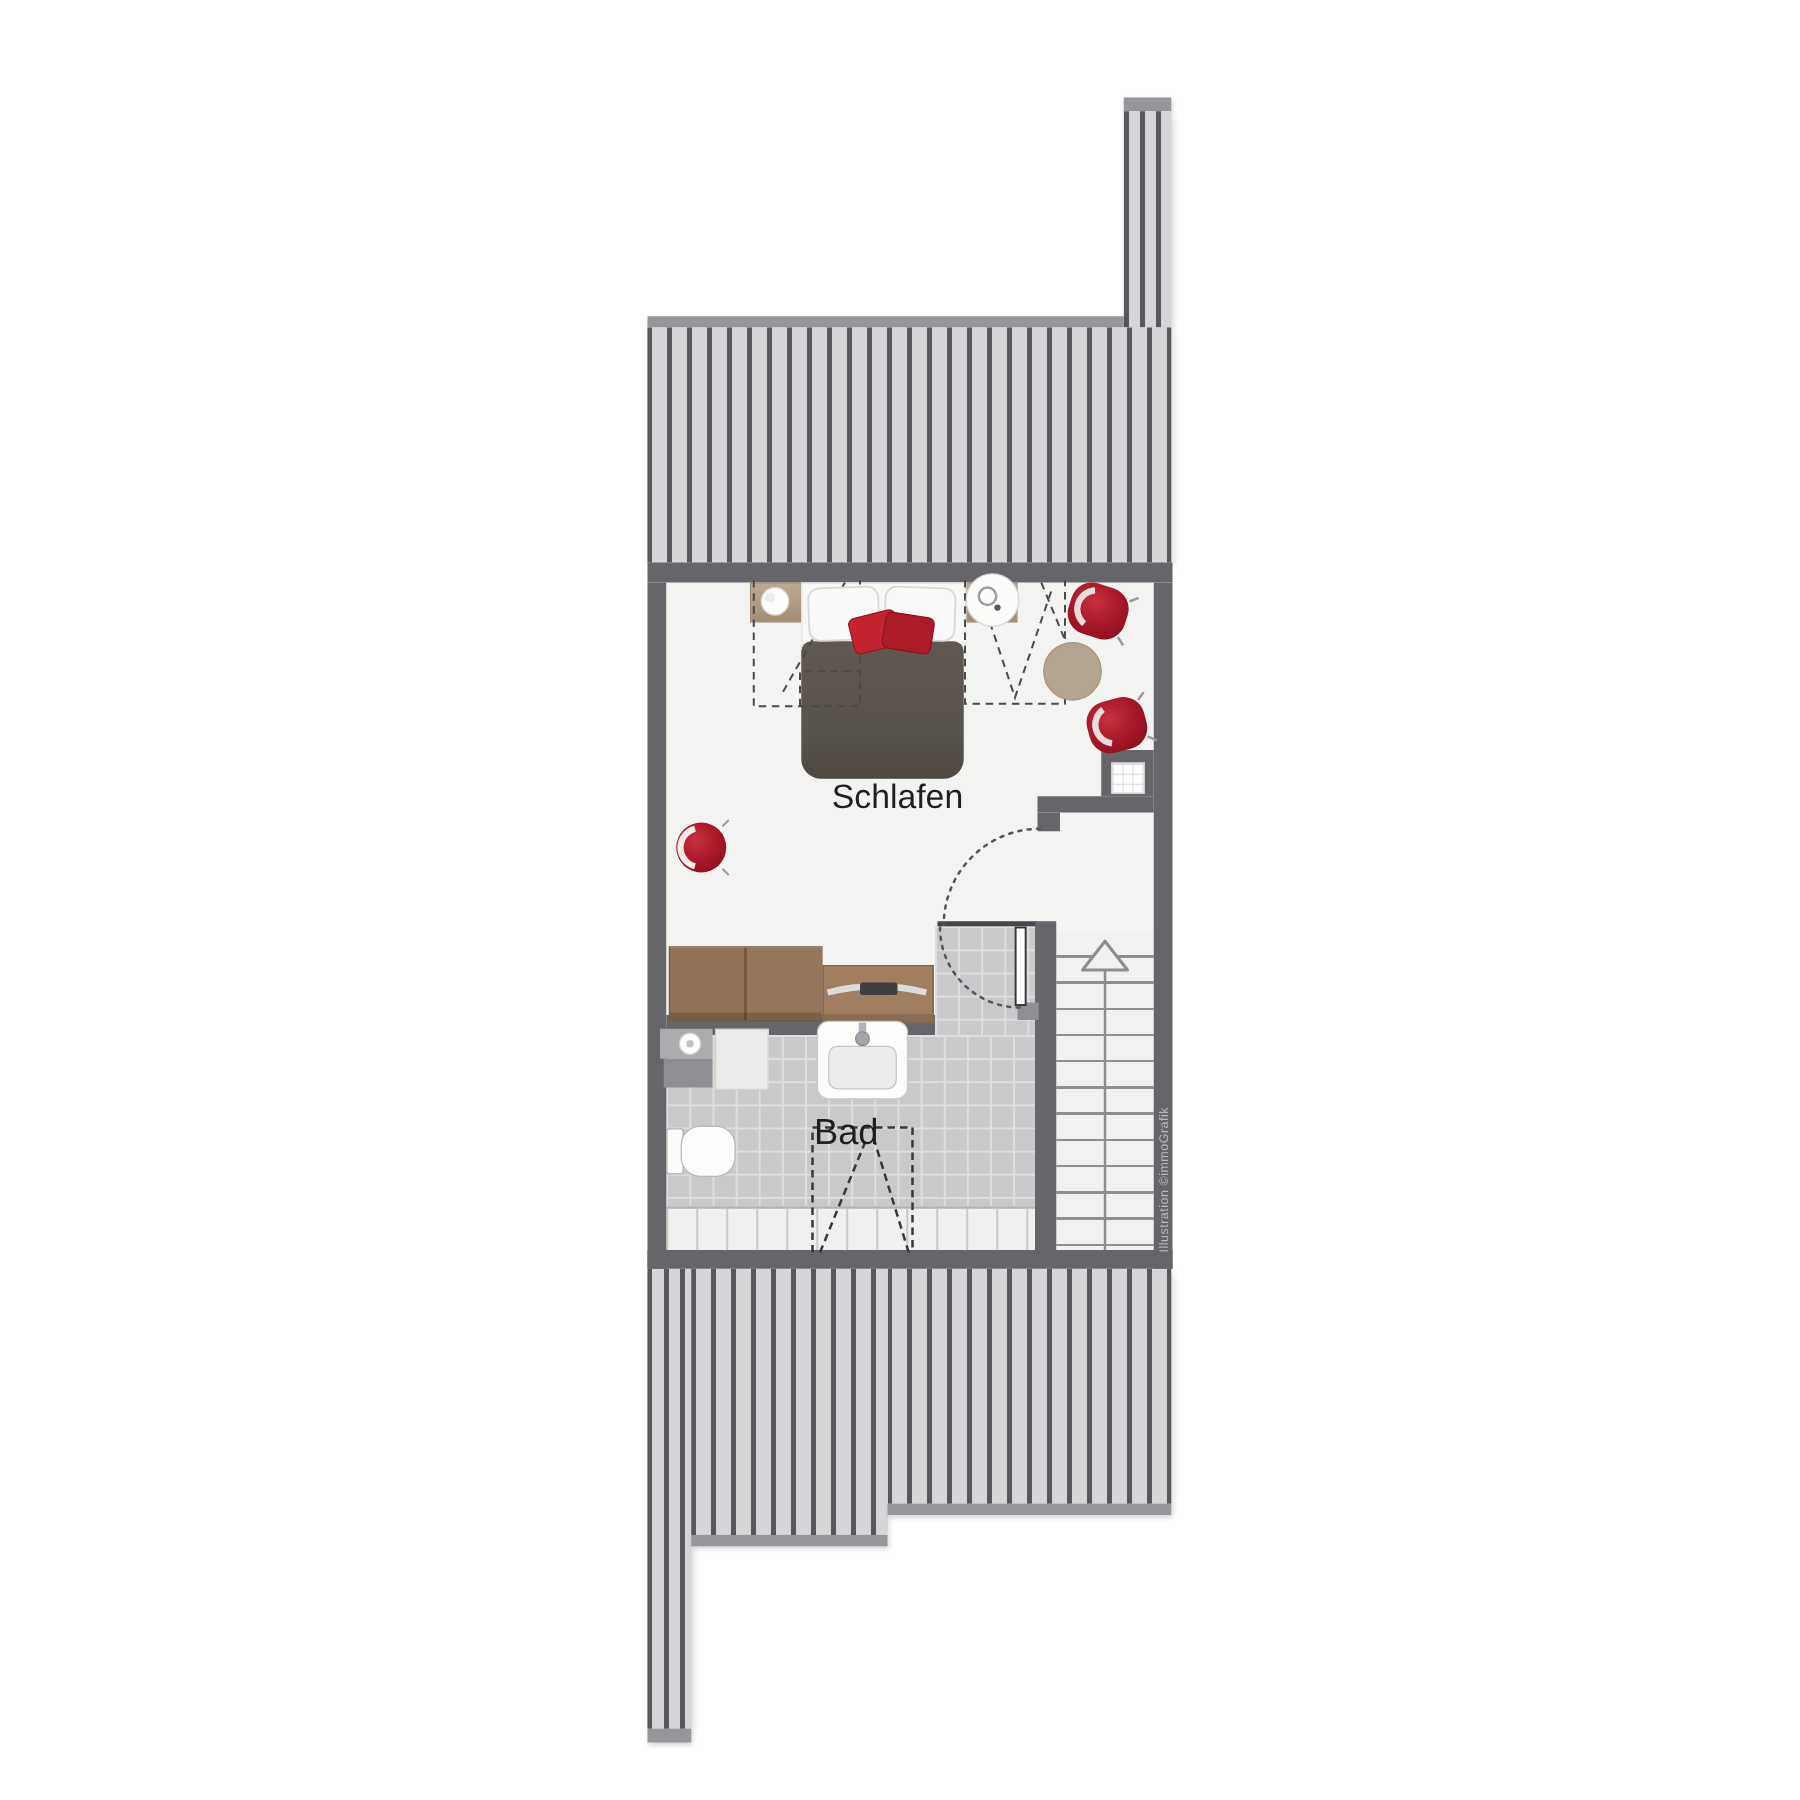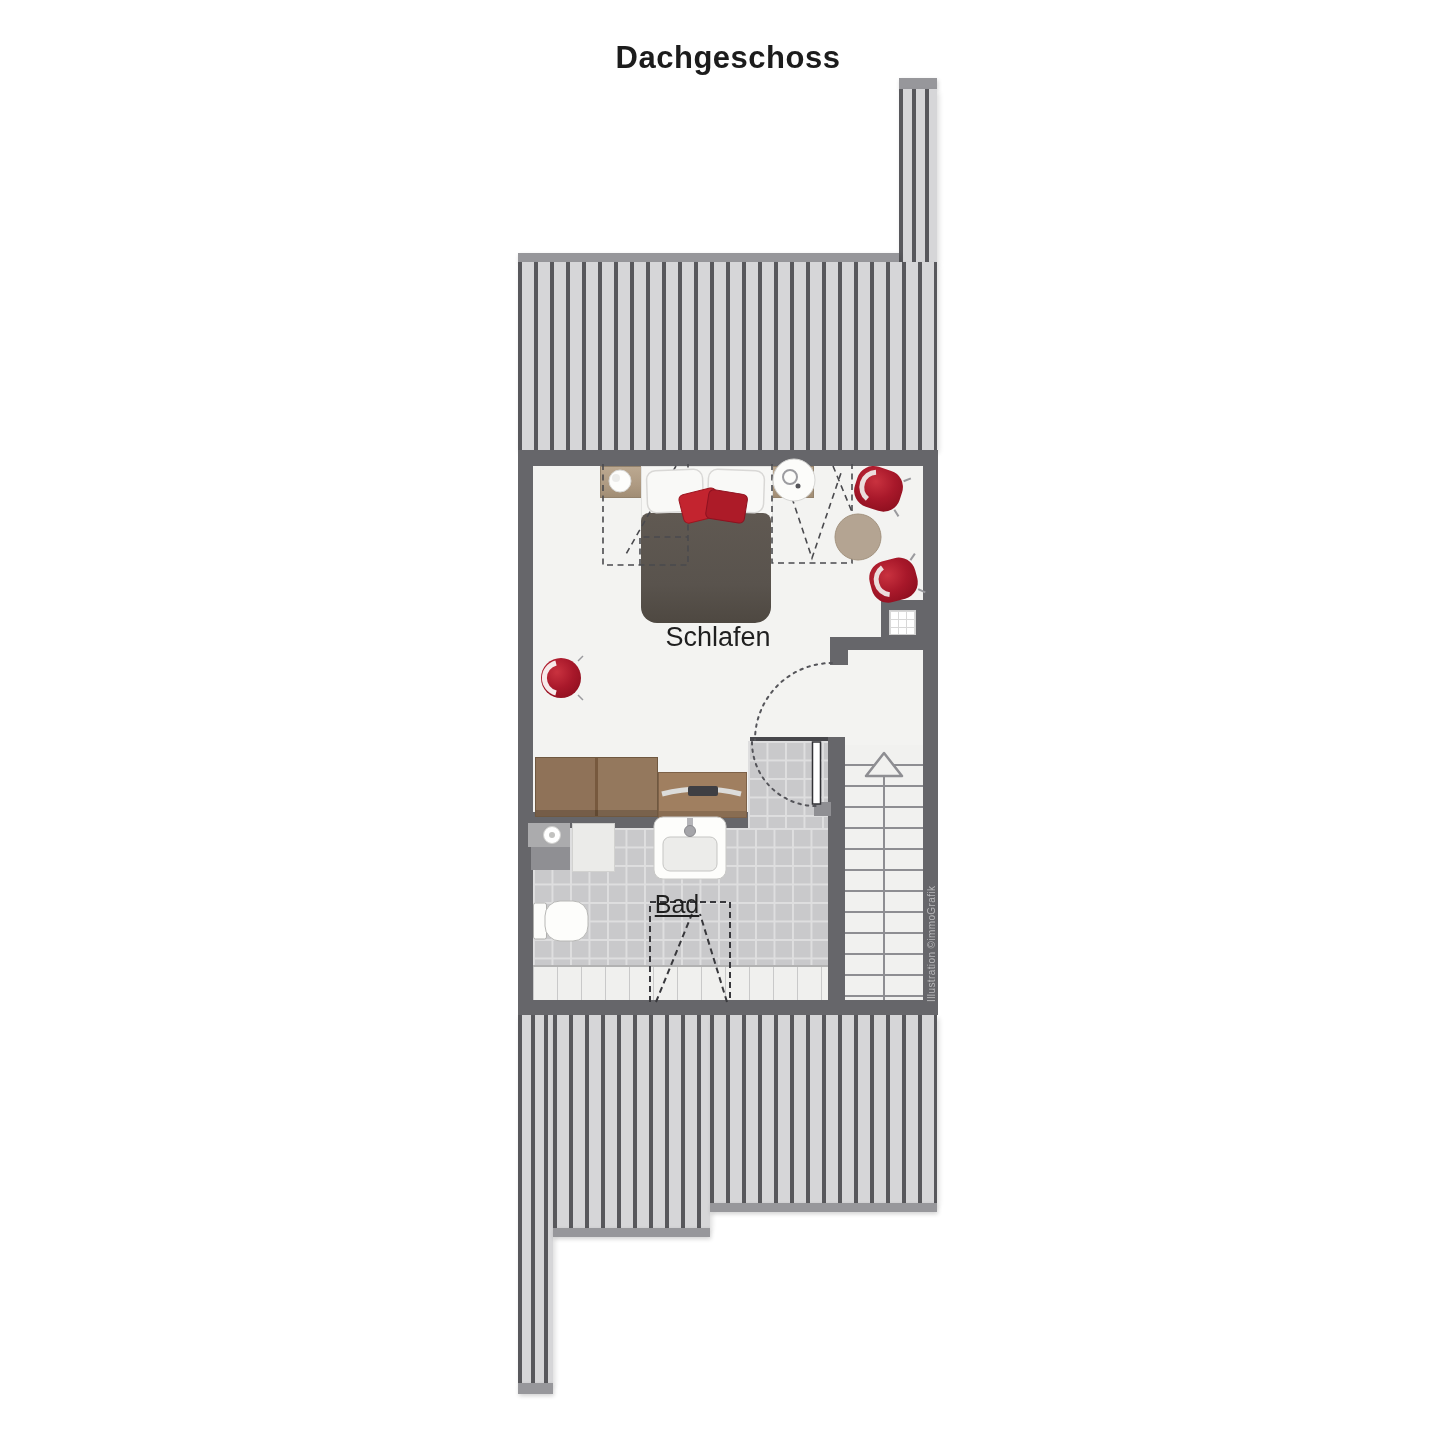--- a/index.html
+++ b/index.html
@@ -47,30 +47,29 @@
             border:1px solid #6f5840;box-shadow:inset 0 -6px 0 rgba(0,0,0,.18);}
   .dresser{background:#a07f60;border:1px solid #7d6148;box-shadow:inset 0 -6px 0 rgba(0,0,0,.14);}
   .counter{background:#ababad;}
   .counter-low{background:#8f8f93;}
   .washer{background:#ebebe9;border:1px solid #d2d2d0;}
   .doorstub{background:#8f8f93;}
 
   .title{font-size:31px;font-weight:bold;color:#1c1c1c;text-align:center;letter-spacing:.5px;}
   .room-label{color:#1f1f1f;text-align:center;}
   .label-schlafen{font-size:27px;}
-  .label-bad{font-size:25px;text-decoration:underline;}
+  .label-bad{font-size:29px;}
   .credit{font-size:10px;color:#b9b9bb;letter-spacing:.4px;white-space:nowrap;
           transform:rotate(-90deg);transform-origin:0 0;}
 </style>
 </head>
 <body>
 
 <div class="canvas">
 
-  <div class="abs title" style="left:518px;top:40px;width:420px;">Dachgeschoss</div>
 
   <div class="abs cap" style="left:899px;top:78px;width:38px;height:11px;"></div>
   <div class="abs hatch-narrow" style="left:899px;top:89px;width:38px;height:173px;"></div>
 
   <div class="abs cap" style="left:518px;top:253px;width:381px;height:9px;"></div>
   <div class="abs hatch" style="left:518px;top:262px;width:419px;height:188px;"></div>
 
   <div class="abs hatch-narrow" style="left:518px;top:1015px;width:35px;height:368px;"></div>
   <div class="abs cap" style="left:518px;top:1383px;width:35px;height:11px;"></div>
   <div class="abs hatch" style="left:553px;top:1015px;width:157px;height:213px;"></div>

